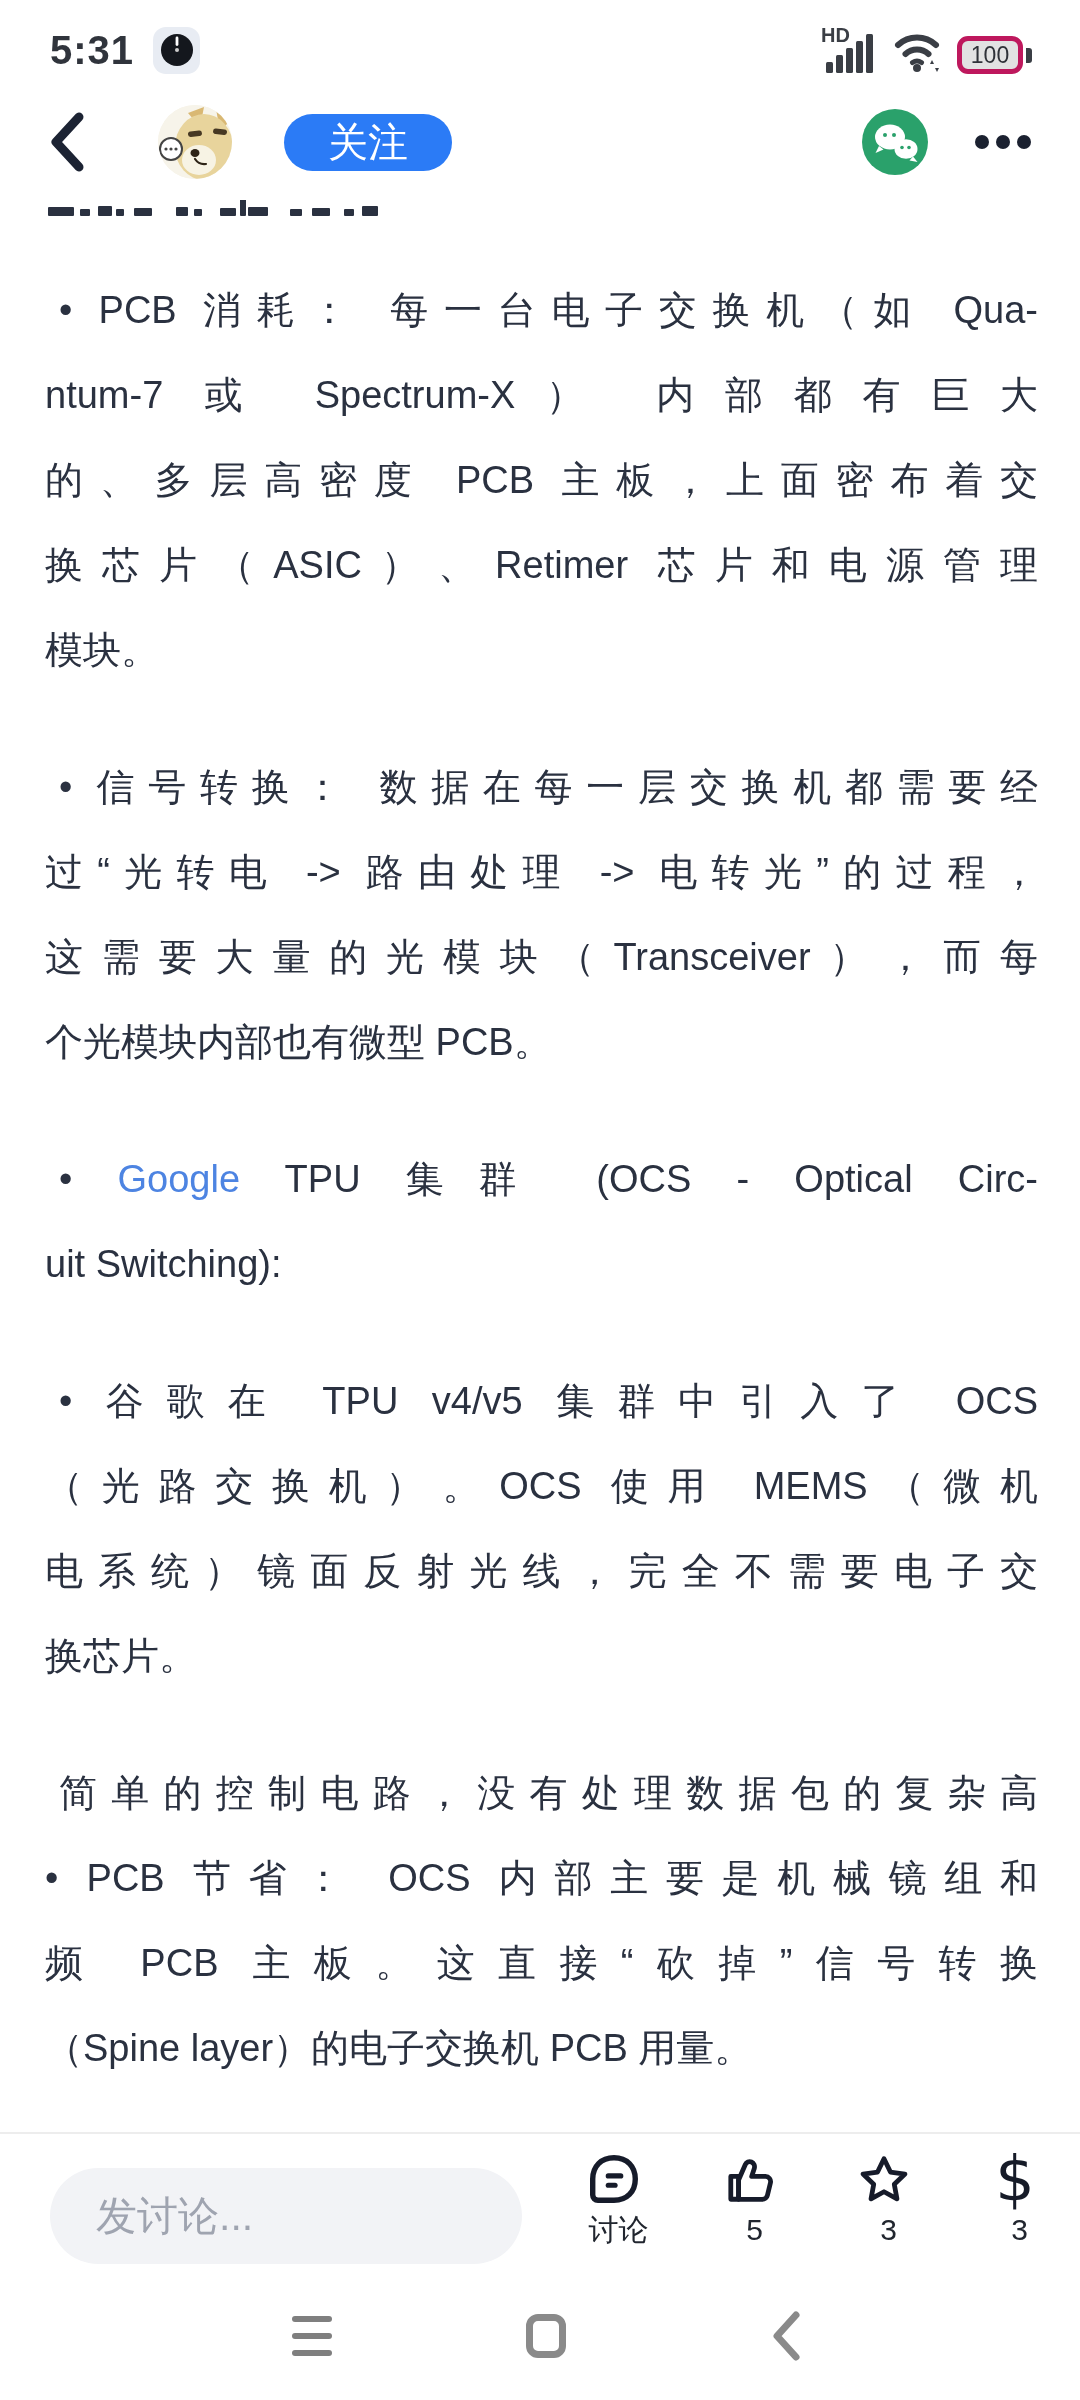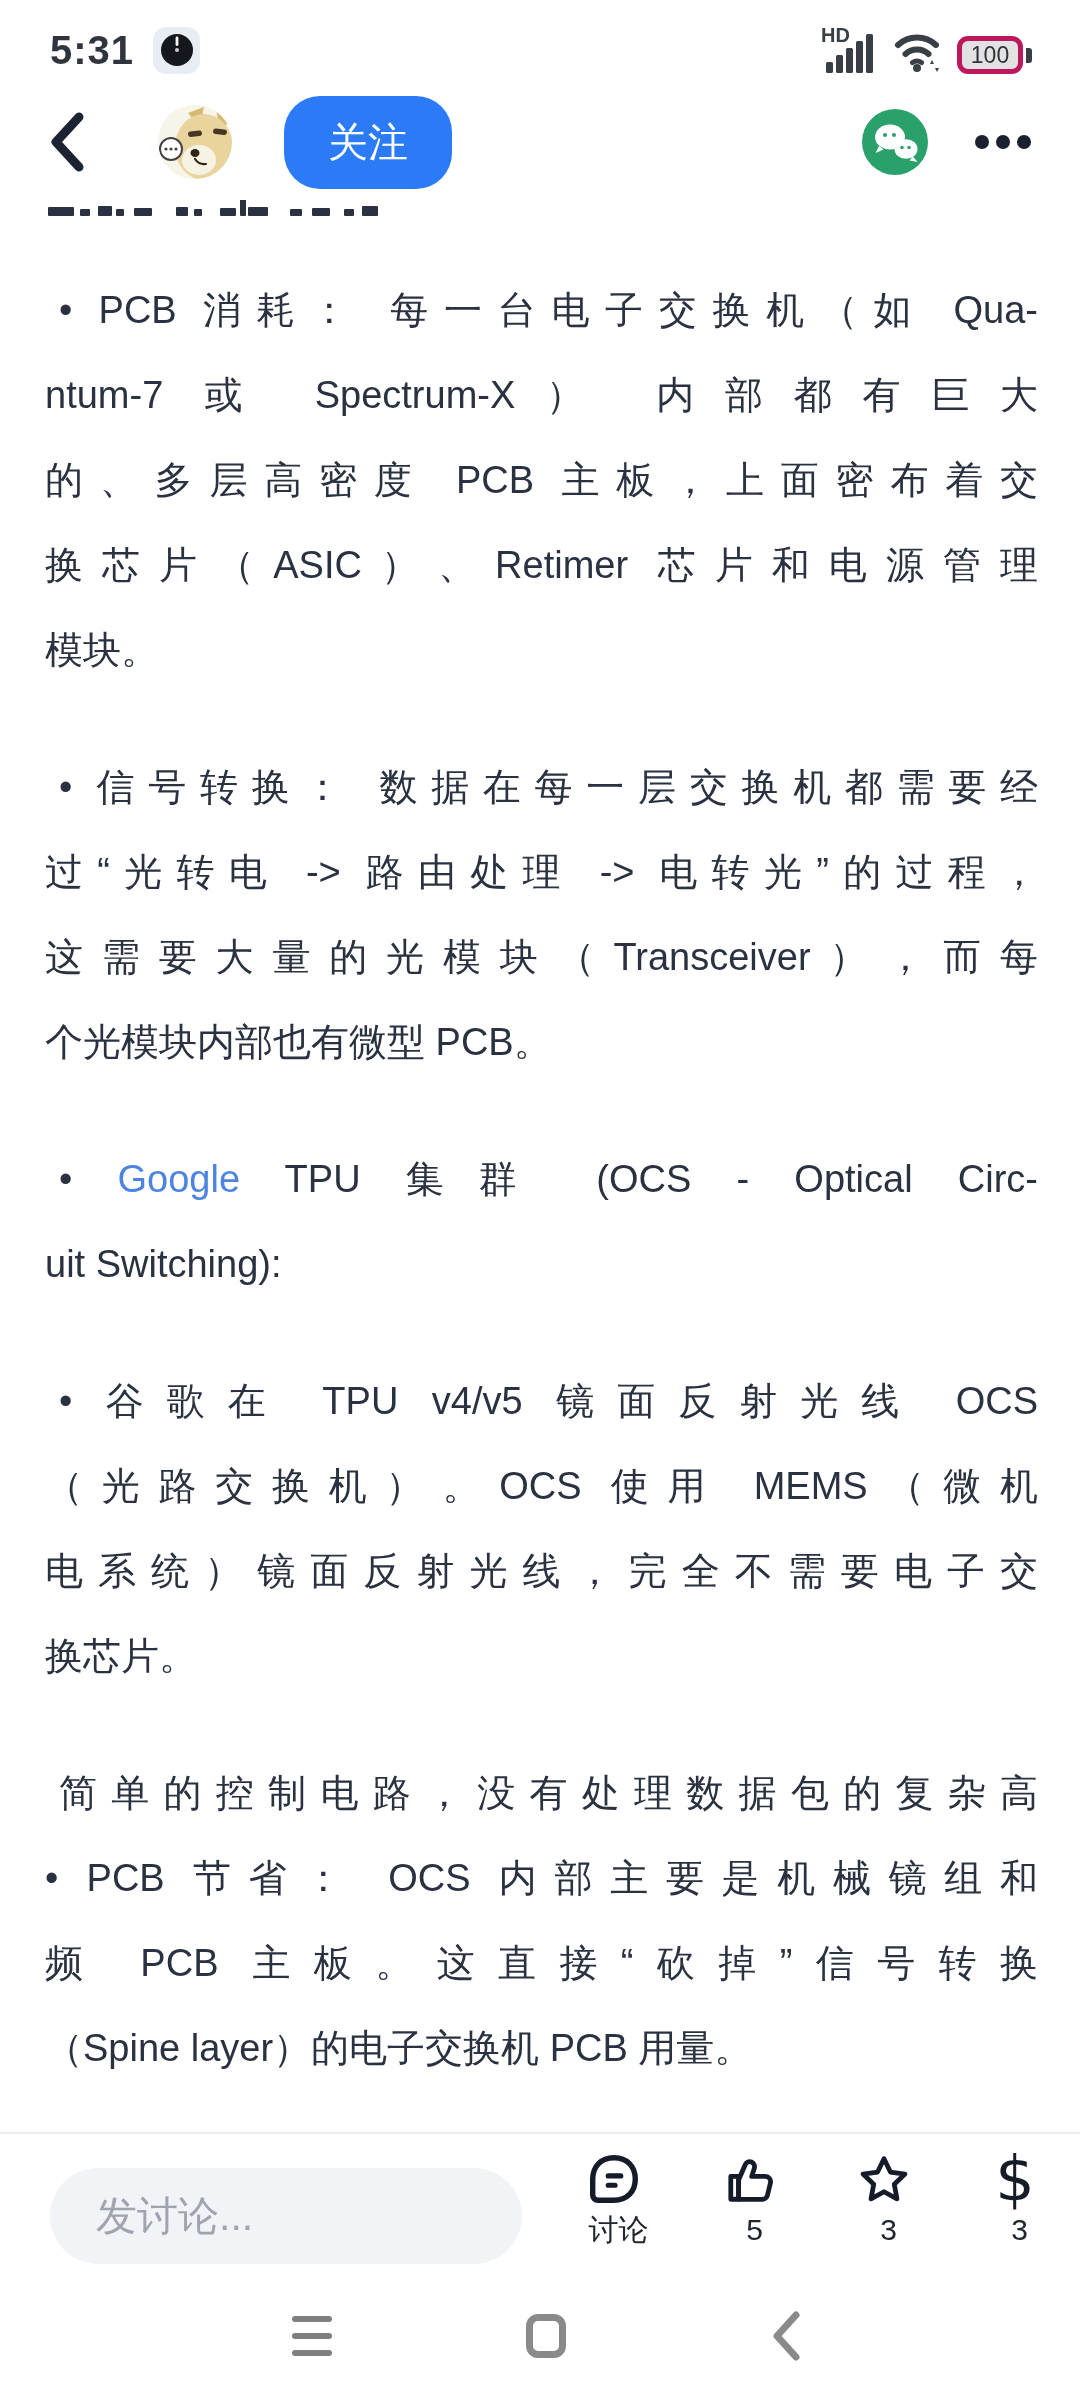--- a/index.html
+++ b/index.html
@@ -23,21 +23,21 @@
     background:#e2e2e2;display:flex;align-items:center;justify-content:center;}
   .battery-body span{font-size:23px;color:#2f3238;line-height:1;}
   .battery-tip{width:6px;height:15px;background:#3a3e45;border-radius:0 3px 3px 0;margin-left:3px;}
 
   
   .header{position:absolute;top:84px;left:0;width:1080px;height:116px;
     display:flex;align-items:center;padding:0 48px;box-sizing:border-box;background:#fff;}
   .back-btn{width:40px;height:72px;display:flex;align-items:center;justify-content:center;}
   .avatar{width:74px;height:74px;border-radius:50%;overflow:hidden;margin-left:70px;flex:none;
     background:#f6f2e6;}
-  .follow-btn{margin-left:52px;width:168px;height:93px;border-radius:36px;border:none;
+  .follow-btn{margin-left:52px;width:168px;height:57px;border-radius:36px;border:none;
     background:#2b7bf6;color:#fff;font-size:40px;display:flex;align-items:center;justify-content:center;
     font-family:inherit;}
   .hd-spacer{flex:1;}
   .wechat-btn{width:66px;height:66px;border-radius:50%;flex:none;}
   .more-btn{margin-left:46px;width:58px;height:40px;display:flex;align-items:center;}
 
   
   .content{position:absolute;top:200px;left:0;width:1080px;}
   .clipped-line{height:16px;margin-left:48px;width:360px;display:flex;align-items:flex-end;overflow:hidden;}
   .clipped-line i{display:block;background:#2a3140;flex:none;border-radius:1px;}
@@ -208,21 +208,21 @@
           <div class="line">• 信号转换： 数据在每一层交换机都需要经</div>
           <div class="line">过“光转电 -&gt; 路由处理 -&gt; 电转光”的过程，</div>
           <div class="line">这需要大量的光模块（Transceiver），而每</div>
           <div class="line last">个光模块内部也有微型 PCB。</div>
         </div>
         <div class="para">
           <div class="line"><span>• </span><span class="link">Google</span><span> TPU 集群 (OCS - Optical Circ-</span></div>
           <div class="line last">uit Switching):</div>
         </div>
         <div class="para">
-          <div class="line">• 谷歌在 TPU v4/v5 镜面反射光线 OCS</div>
+          <div class="line">• 谷歌在 TPU v4/v5 集群中引入了 OCS</div>
           <div class="line">（光路交换机）。OCS 使用 MEMS（微机</div>
           <div class="line">电系统）镜面反射光线，完全不需要电子交</div>
           <div class="line last">换芯片。</div>
         </div>
         <div class="para">
           <div class="line">简单的控制电路，没有处理数据包的复杂高</div>
           <div class="line">• PCB 节省： OCS 内部主要是机械镜组和</div>
           <div class="line">频 PCB 主板。这直接“砍掉”信号转换</div>
           <div class="line last">（Spine layer）的电子交换机 PCB 用量。</div>
         </div>

